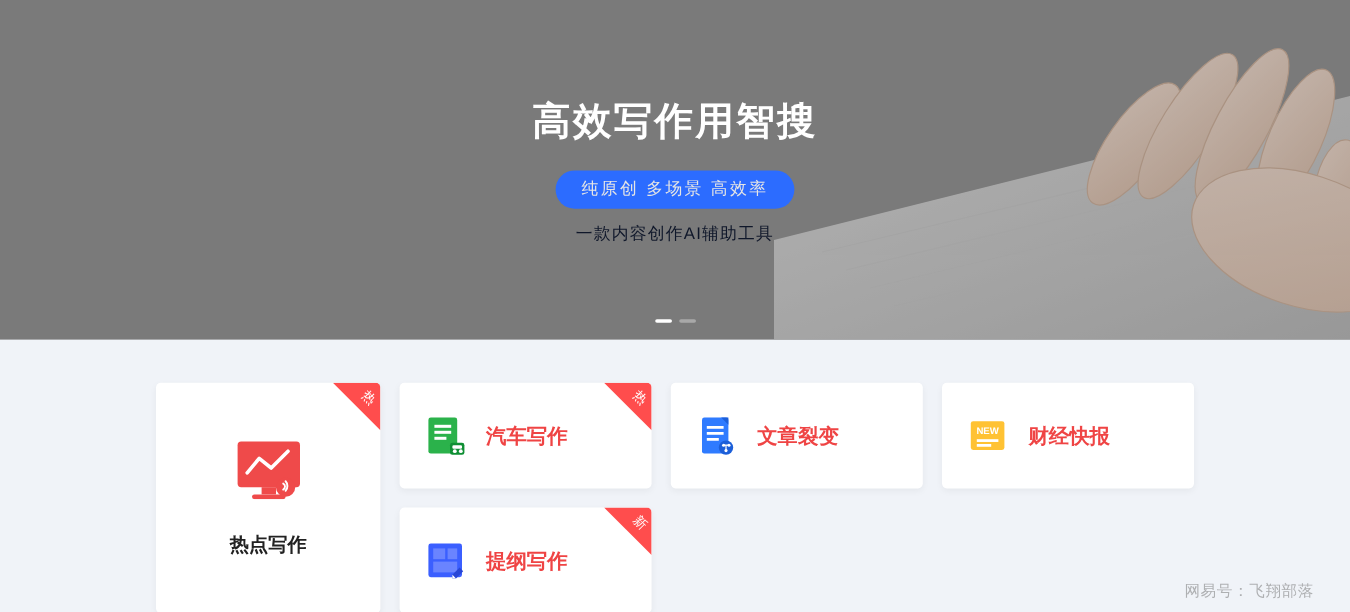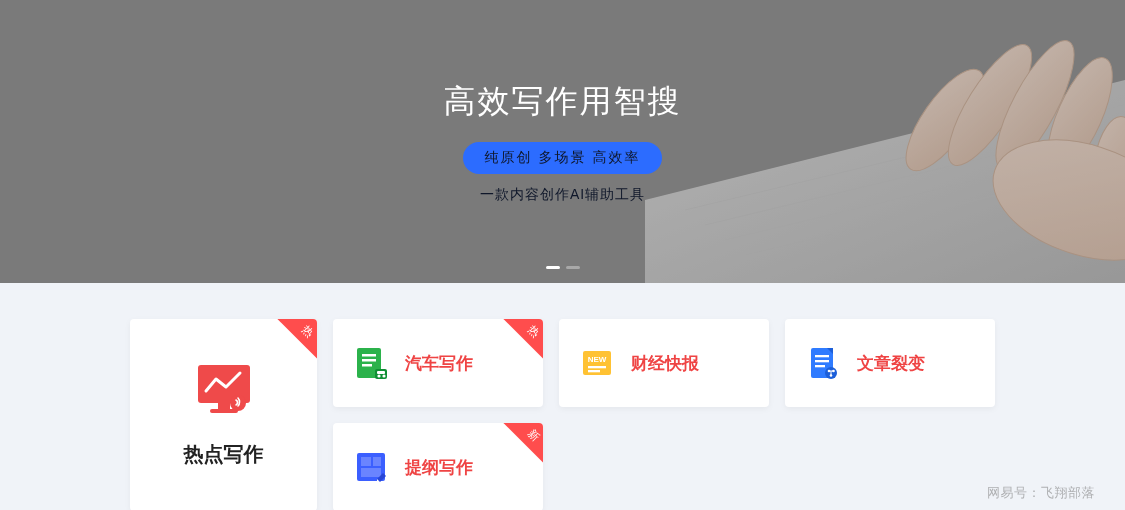--- a/index.html
+++ b/index.html
@@ -27,29 +27,29 @@
     right: -80px;
     top: 0;
     width: 560px;
     height: 283px;
     opacity: 0.6;
     pointer-events: none;
   }
   .hero-title {
     color: #fff;
     font-size: 32px;
-    font-weight: 400;
+    font-weight: 700;
     letter-spacing: 2px;
     margin-bottom: 18px;
     z-index: 2;
   }
   .hero-pill {
     background: #2c6cff;
     border-radius: 18px;
-    color: #0f172a;
+    color: #e5e5e5;
     padding: 7px 22px;
     font-size: 14px;
     letter-spacing: 2px;
     margin-bottom: 12px;
     z-index: 2;
   }
   .hero-sub {
     color: #0f172a;
     font-size: 14px;
     letter-spacing: 1px;
@@ -90,21 +90,21 @@
     position: relative;
     overflow: hidden;
     cursor: pointer;
   }
   .big-icon {
     width: 56px;
     height: 50px;
     margin-bottom: 28px;
   }
   .big-label {
-    font-size: 20px;
+    font-size: 16px;
     font-weight: 700;
     color: #222;
   }
   .grid {
     display: grid;
     grid-template-columns: repeat(3, 210px);
     grid-template-rows: repeat(2, 88px);
     gap: 16px;
   }
   .card {
@@ -240,45 +240,45 @@
         <rect x="22" y="24" width="12" height="10" rx="2" fill="#0f8f34"></rect>
         <circle cx="26" cy="31" r="1.6" fill="#fff"></circle>
         <circle cx="31" cy="31" r="1.6" fill="#fff"></circle>
         <rect x="24" y="26" width="8" height="3" rx="1" fill="#fff"></rect>
       </svg>
       <div class="card-label">汽车写作</div>
     </div>
 
     <div class="card">
       <svg class="card-icon" viewBox="0 0 36 36">
-        <rect x="4" y="6" width="28" height="24" rx="2" fill="#ffc233"></rect>
-        <text x="18" y="17" font-size="8" font-weight="700" fill="#fff" text-anchor="middle" font-family="sans-serif">NEW</text>
-        <rect x="9" y="21" width="18" height="2.3" fill="#fff"></rect>
-        <rect x="9" y="25" width="12" height="2.3" fill="#fff"></rect>
-      </svg>
-      <div class="card-label">财经快报</div>
-    </div>
-
-    <div class="card">
-      <svg class="card-icon" viewBox="0 0 36 36">
         <rect x="6" y="3" width="22" height="30" rx="2" fill="#2f7bff"></rect>
         <polygon points="22,3 28,3 28,9" fill="#1c5fd9"></polygon>
         <rect x="10" y="10" width="14" height="2.3" fill="#fff"></rect>
         <rect x="10" y="15" width="14" height="2.3" fill="#fff"></rect>
         <rect x="10" y="20" width="10" height="2.3" fill="#fff"></rect>
         <circle cx="26" cy="28" r="6" fill="#1c5fd9"></circle>
         <circle cx="24" cy="26" r="1.3" fill="#fff"></circle>
         <circle cx="28.5" cy="26" r="1.3" fill="#fff"></circle>
         <circle cx="26" cy="30.5" r="1.3" fill="#fff"></circle>
         <path d="M24 26 L28.5 26 M26 26 L26 30.5" stroke="#fff" stroke-width="1"></path>
       </svg>
       <div class="card-label">文章裂变</div>
     </div>
 
     <div class="card">
+      <svg class="card-icon" viewBox="0 0 36 36">
+        <rect x="4" y="6" width="28" height="24" rx="2" fill="#ffc233"></rect>
+        <text x="18" y="17" font-size="8" font-weight="700" fill="#fff" text-anchor="middle" font-family="sans-serif">NEW</text>
+        <rect x="9" y="21" width="18" height="2.3" fill="#fff"></rect>
+        <rect x="9" y="25" width="12" height="2.3" fill="#fff"></rect>
+      </svg>
+      <div class="card-label">财经快报</div>
+    </div>
+
+    <div class="card">
       <div class="badge">
           <span>新</span>
         </div>
       <svg class="card-icon" viewBox="0 0 36 36">
         <rect x="4" y="4" width="28" height="28" rx="2" fill="#3b5fff"></rect>
         <rect x="8" y="8" width="10" height="9" fill="#6a84ff"></rect>
         <rect x="20" y="8" width="8" height="9" fill="#6a84ff"></rect>
         <rect x="8" y="19" width="20" height="9" fill="#6a84ff"></rect>
         <path d="M24 30 L30 24 L33 27 L27 33 L24 33 Z" fill="#2846d6"></path>
         <path d="M24 33 L24 30 L27 33 Z" fill="#fff"></path>

